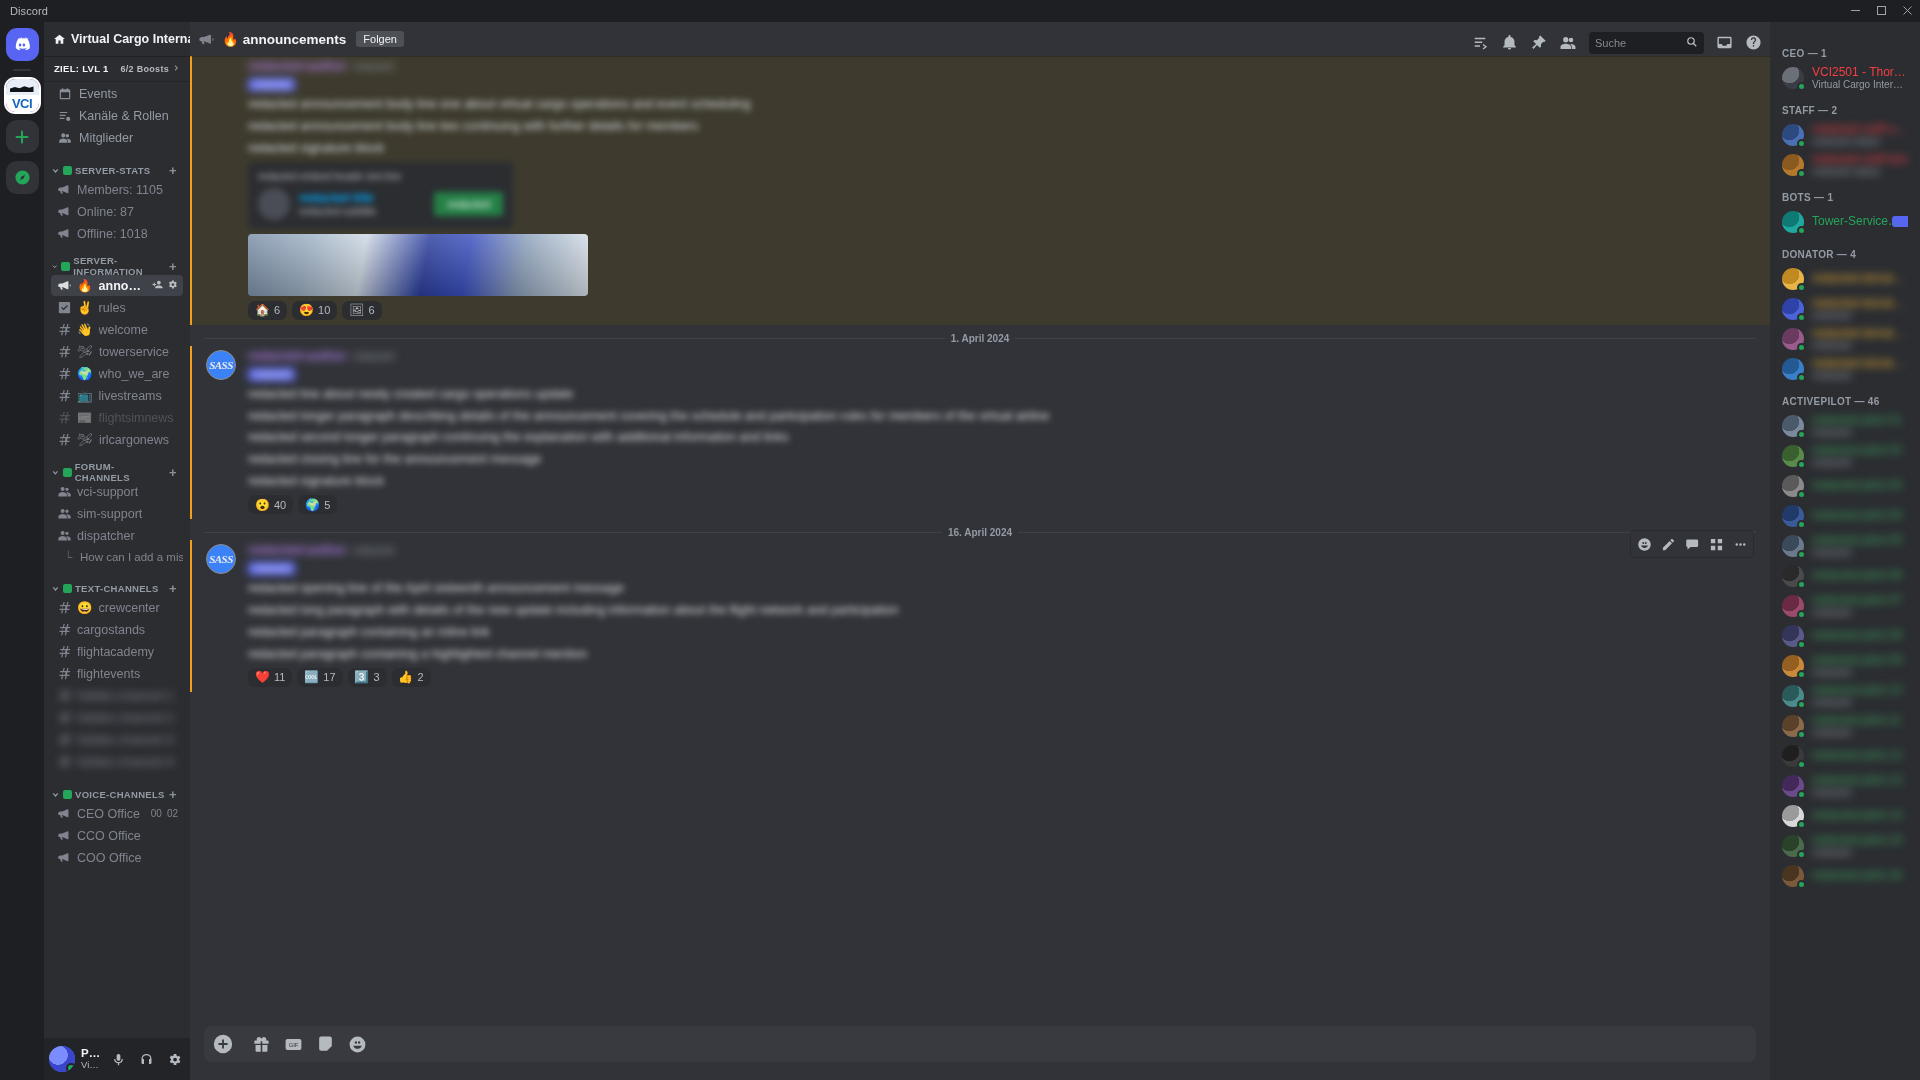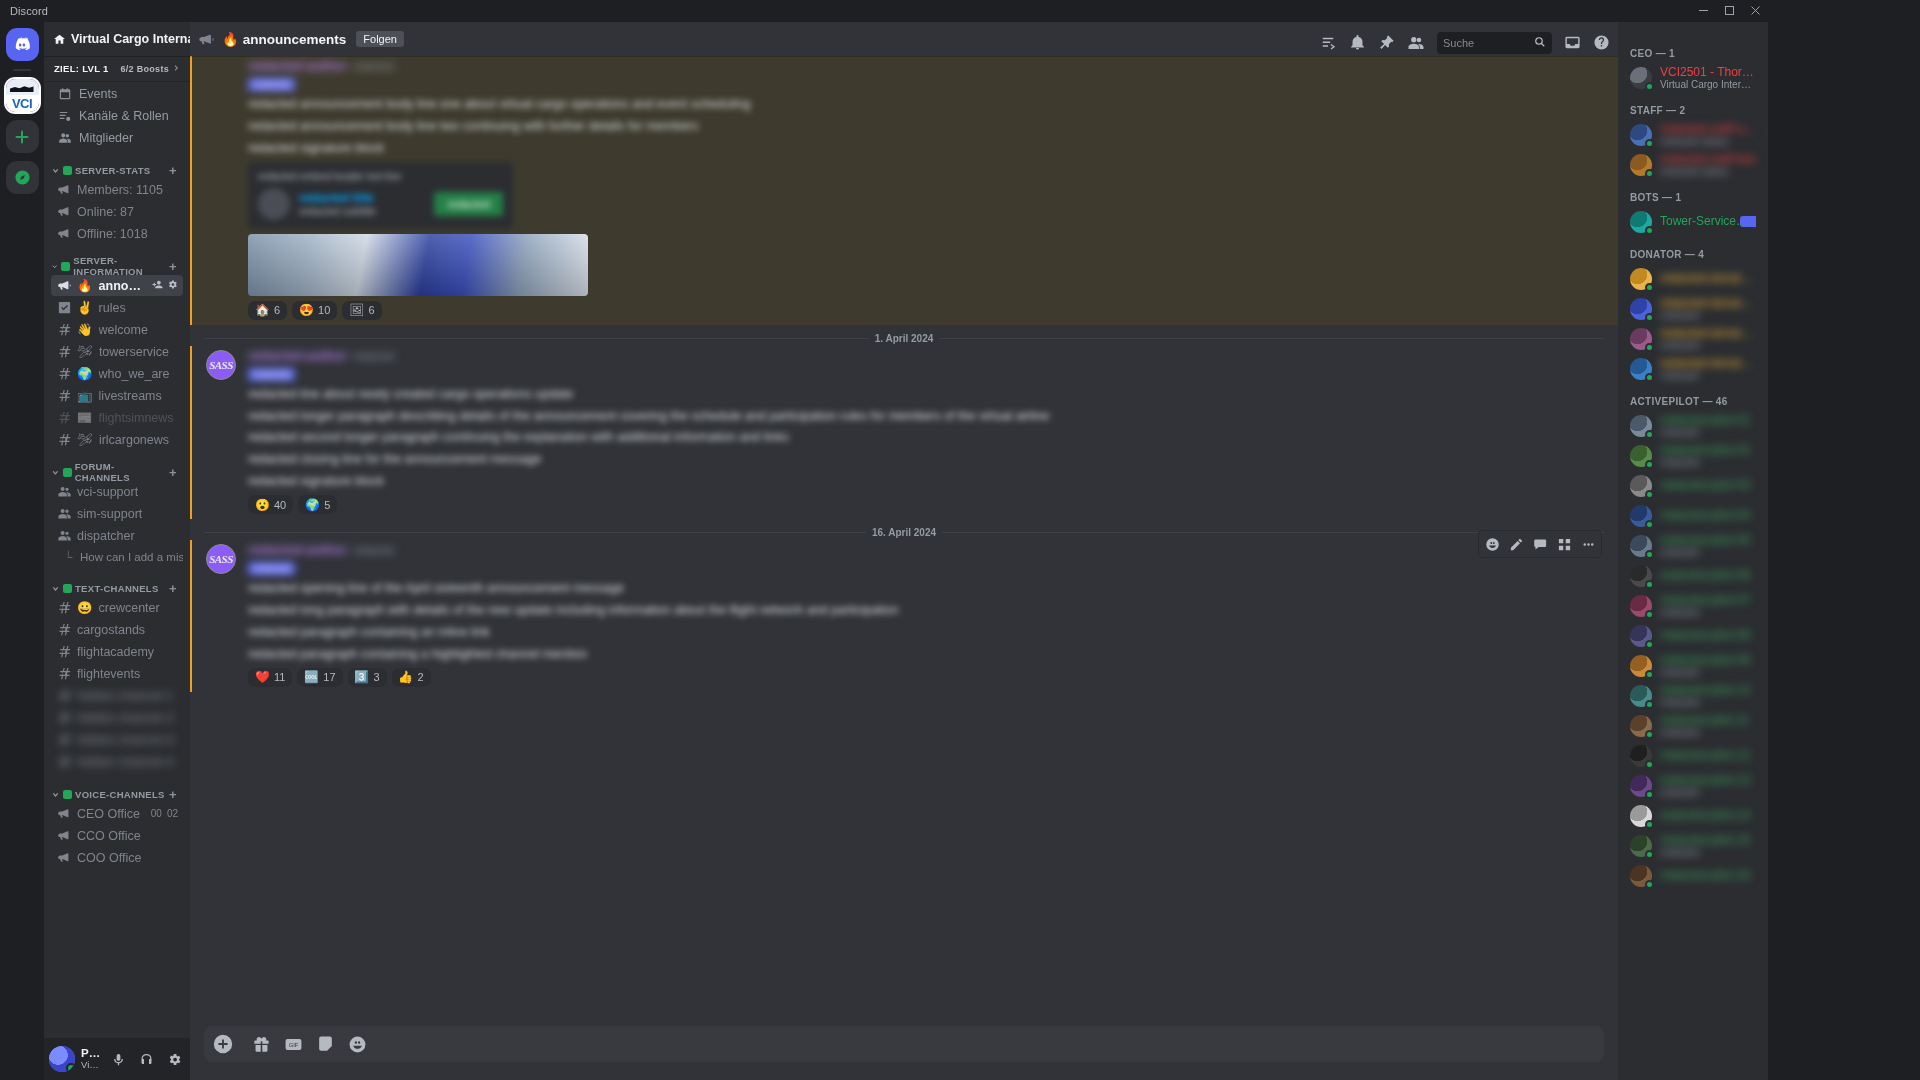--- a/index.html
+++ b/index.html
@@ -4,21 +4,21 @@
 <style>
   * { box-sizing: border-box; margin:0; padding:0; }
   html,body { width:1920px; height:1080px; overflow:hidden; }
   body {
     font-family: "Liberation Sans", sans-serif;
     background:#1e1f22;
     color:#dbdee1;
     font-size:15px;
     -webkit-font-smoothing:antialiased;
   }
-  .app { width:1768px; height:1080px; display:flex; flex-direction:column; }
+  .app { width:1920px; height:1080px; display:flex; flex-direction:column; }
 
   
   .titlebar {
     height:22px; background:#1e1f22; display:flex; align-items:center;
     position:relative; flex:0 0 22px;
   }
   .titlebar .tb-title {
     font-size:11px; color:#b5bac1; margin-left:10px; letter-spacing:.1px;
   }
   .tb-controls { position:absolute; right:6px; top:0; height:22px; display:flex; align-items:center; gap:14px; }
@@ -148,21 +148,21 @@
 
   
   .msg-area { flex:1; position:relative; overflow:hidden; display:flex; flex-direction:column; }
   .msg-scroll { flex:1; overflow:hidden; position:relative; padding-bottom:6px; }
   .msg-group { padding:2px 44px 2px 0; position:relative; }
   .msg-group.bar-left { border-left:2px solid #f0a020; }
   .hl { background:#3e3b2e; }
   .msg-inner { padding-left:56px; position:relative; }
   .avatar {
     position:absolute; left:14px; top:2px; width:30px; height:30px; border-radius:50%;
-    background:#8b5cf6; display:flex; align-items:center; justify-content:center; overflow:hidden;
+    background:#3b82f6; display:flex; align-items:center; justify-content:center; overflow:hidden;
   }
   .avatar .sass {
     font-family:"Liberation Serif", serif; font-style:italic; font-weight:bold;
     font-size:11px; color:#e8e8e8; letter-spacing:-.5px;
   }
   .avatar.ring { border:1.5px solid #8b8b8b; }
   .m-head { display:flex; align-items:baseline; gap:6px; height:16px; }
   .m-name { font-weight:600; font-size:13px; }
   .m-time { font-size:10.5px; color:#949ba4; }
   .m-role { font-size:10px; padding:1px 4px; border-radius:3px; display:inline-block; }

